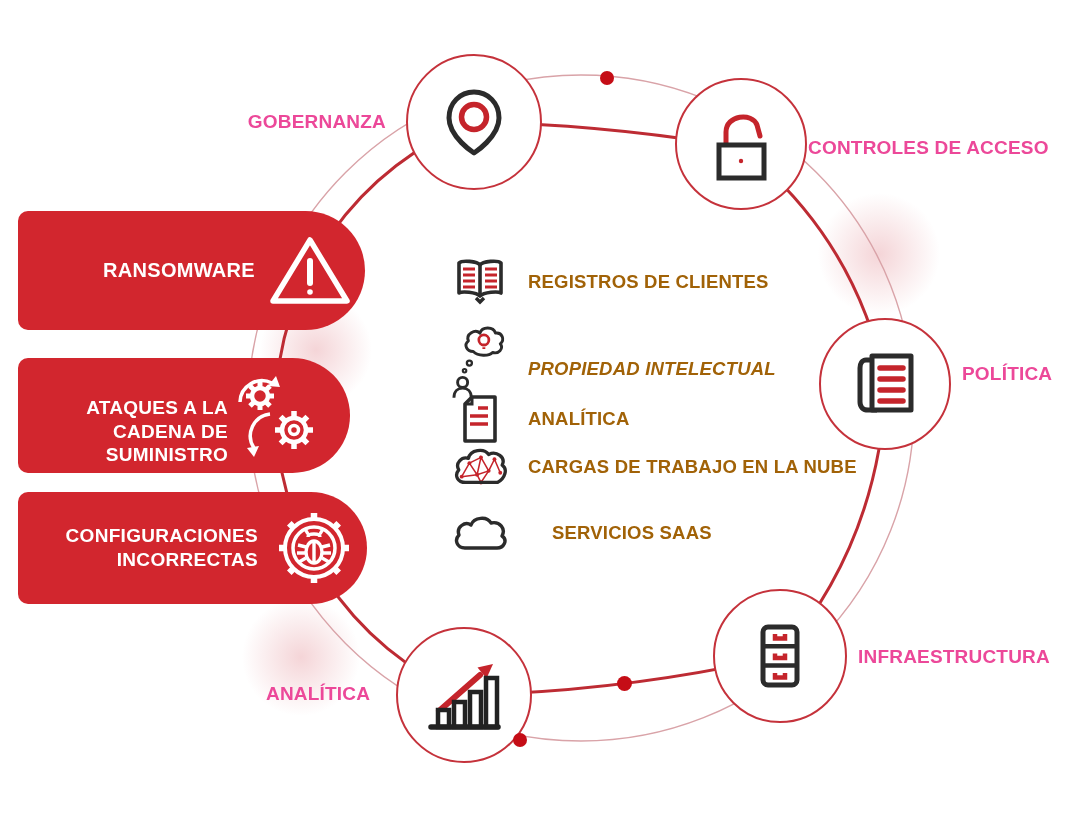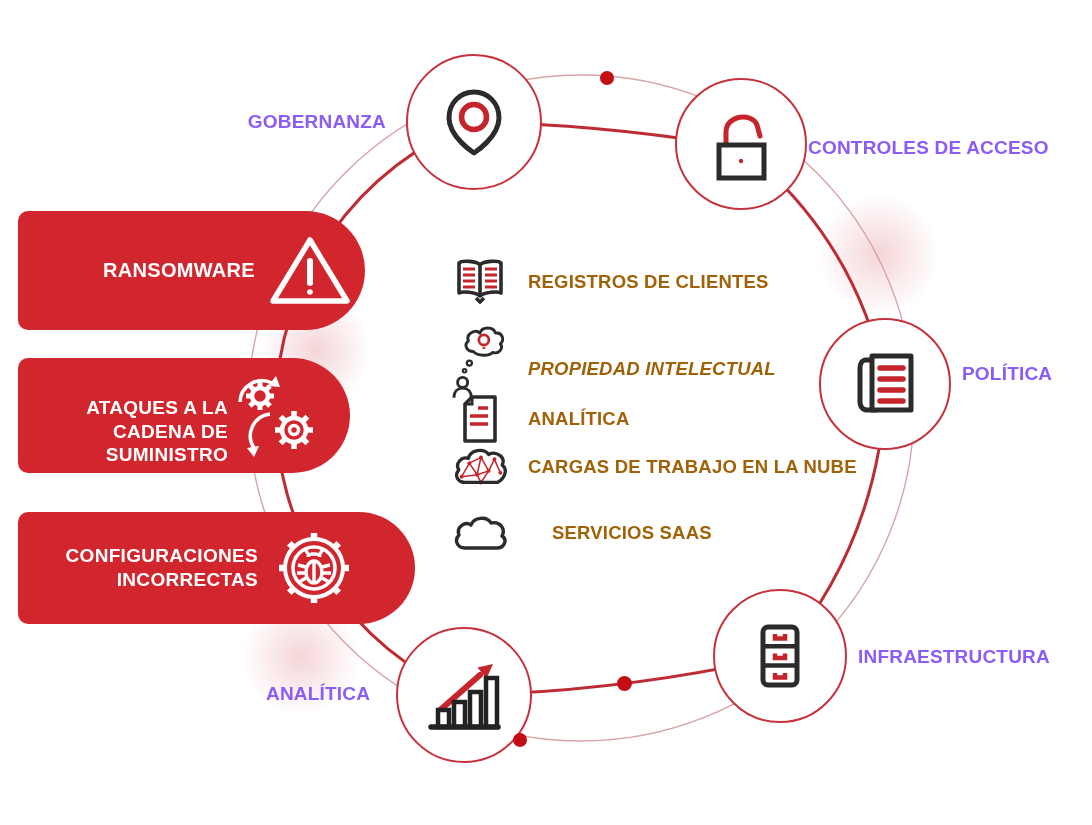--- a/index.html
+++ b/index.html
@@ -3,21 +3,21 @@
 <meta charset="utf-8">
 <style>
   html,body{margin:0;padding:0;background:#fff;}
   #stage{position:relative;width:1092px;height:825px;background:#ffffff;overflow:hidden;
          font-family:"Liberation Sans","DejaVu Sans",sans-serif;}
   .blob{position:absolute;border-radius:50%;
         background:radial-gradient(closest-side, rgba(236,178,183,0.55), rgba(236,178,183,0));}
   #ring-svg{position:absolute;left:0;top:0;}
   .node{position:absolute;background:#fff;border:2.5px solid #c5323b;border-radius:50%;
         display:flex;align-items:center;justify-content:center;box-sizing:border-box;}
-  .node-label{position:absolute;font-size:19px;font-weight:700;color:#8b5cf6;white-space:nowrap;
+  .node-label{position:absolute;font-size:19px;font-weight:700;color:#ec4899;white-space:nowrap;
         letter-spacing:.2px;}
   .dot{position:absolute;background:#c50d16;border-radius:50%;}
   .banner{position:absolute;background:#d2262e;border-radius:10px 60px 60px 10px;}
   .banner-text{position:absolute;color:#ffffff;font-weight:700;text-align:right;
         white-space:pre-line;letter-spacing:.3px;}
   .asset-row{position:absolute;left:452px;height:48px;display:flex;align-items:center;}
   .asset-icon{width:56px;display:flex;align-items:center;justify-content:center;flex:0 0 56px;}
   .asset-label{margin-left:20px;font-size:18.5px;font-weight:700;color:#a16207;
         white-space:nowrap;letter-spacing:.2px;}
 </style>
@@ -111,21 +111,21 @@
         <circle cx="64" cy="60" r="4.5" stroke-width="3.5"></circle>
         <path stroke-width="5.5" d="M76,60 L83,60 M72.5,68.5 L77.4,73.4 M64,72 L64,79 M55.5,68.5 L50.6,73.4 M52,60 L45,60 M55.5,51.5 L50.6,46.6 M64,48 L64,41 M72.5,51.5 L77.4,46.6"></path>
         <path stroke-width="3.5" d="M10,32 A22,22 0 0 1 42,13"></path>
         <path stroke-width="3.5" d="M40,44 A22,22 0 0 0 24,78"></path>
       </g>
       <polygon points="46,6 50,17 38,16" fill="#fff"></polygon>
       <polygon points="17,78 29,76 24,87" fill="#fff"></polygon>
     </svg>
   </div>
 
-  <div class="banner" style="left:18px;top:512px;width:349px;height:112px;border-radius:10px 56px 56px 10px;padding-left:48px;">
+  <div class="banner" style="left:18px;top:492px;width:349px;height:112px;border-radius:10px 56px 56px 10px;">
     <div class="banner-text" style="left:20px;top:0;width:220px;height:112px;display:flex;align-items:center;justify-content:flex-end;font-size:19px;line-height:1.25;">CONFIGURACIONES
 INCORRECTAS</div>
     <svg style="position:absolute;left:252px;top:12px;" width="88" height="88" viewBox="0 0 88 88">
       <g fill="none" stroke="#fff">
         <circle cx="44" cy="44" r="29" stroke-width="4"></circle>
         <path stroke-width="6.5" d="M73,44 L79,44 M64.5,64.5 L68.7,68.7 M44,73 L44,79 M23.5,64.5 L19.3,68.7 M15,44 L9,44 M23.5,23.5 L19.3,19.3 M44,15 L44,9 M64.5,23.5 L68.7,19.3"></path>
         <circle cx="44" cy="44" r="21" stroke-width="3.5"></circle>
         <ellipse cx="44" cy="48" rx="8" ry="11" stroke-width="3.4"></ellipse>
         <path stroke-width="3.4" d="M44,37 V59 M38,33 C38,29 50,29 50,33 M38,30 L35,25 M50,30 L53,25 M36,43 L28,41 M36,49 H27 M36,54 L29,58 M52,43 L60,41 M52,49 H61 M52,54 L59,58"></path>
       </g>

